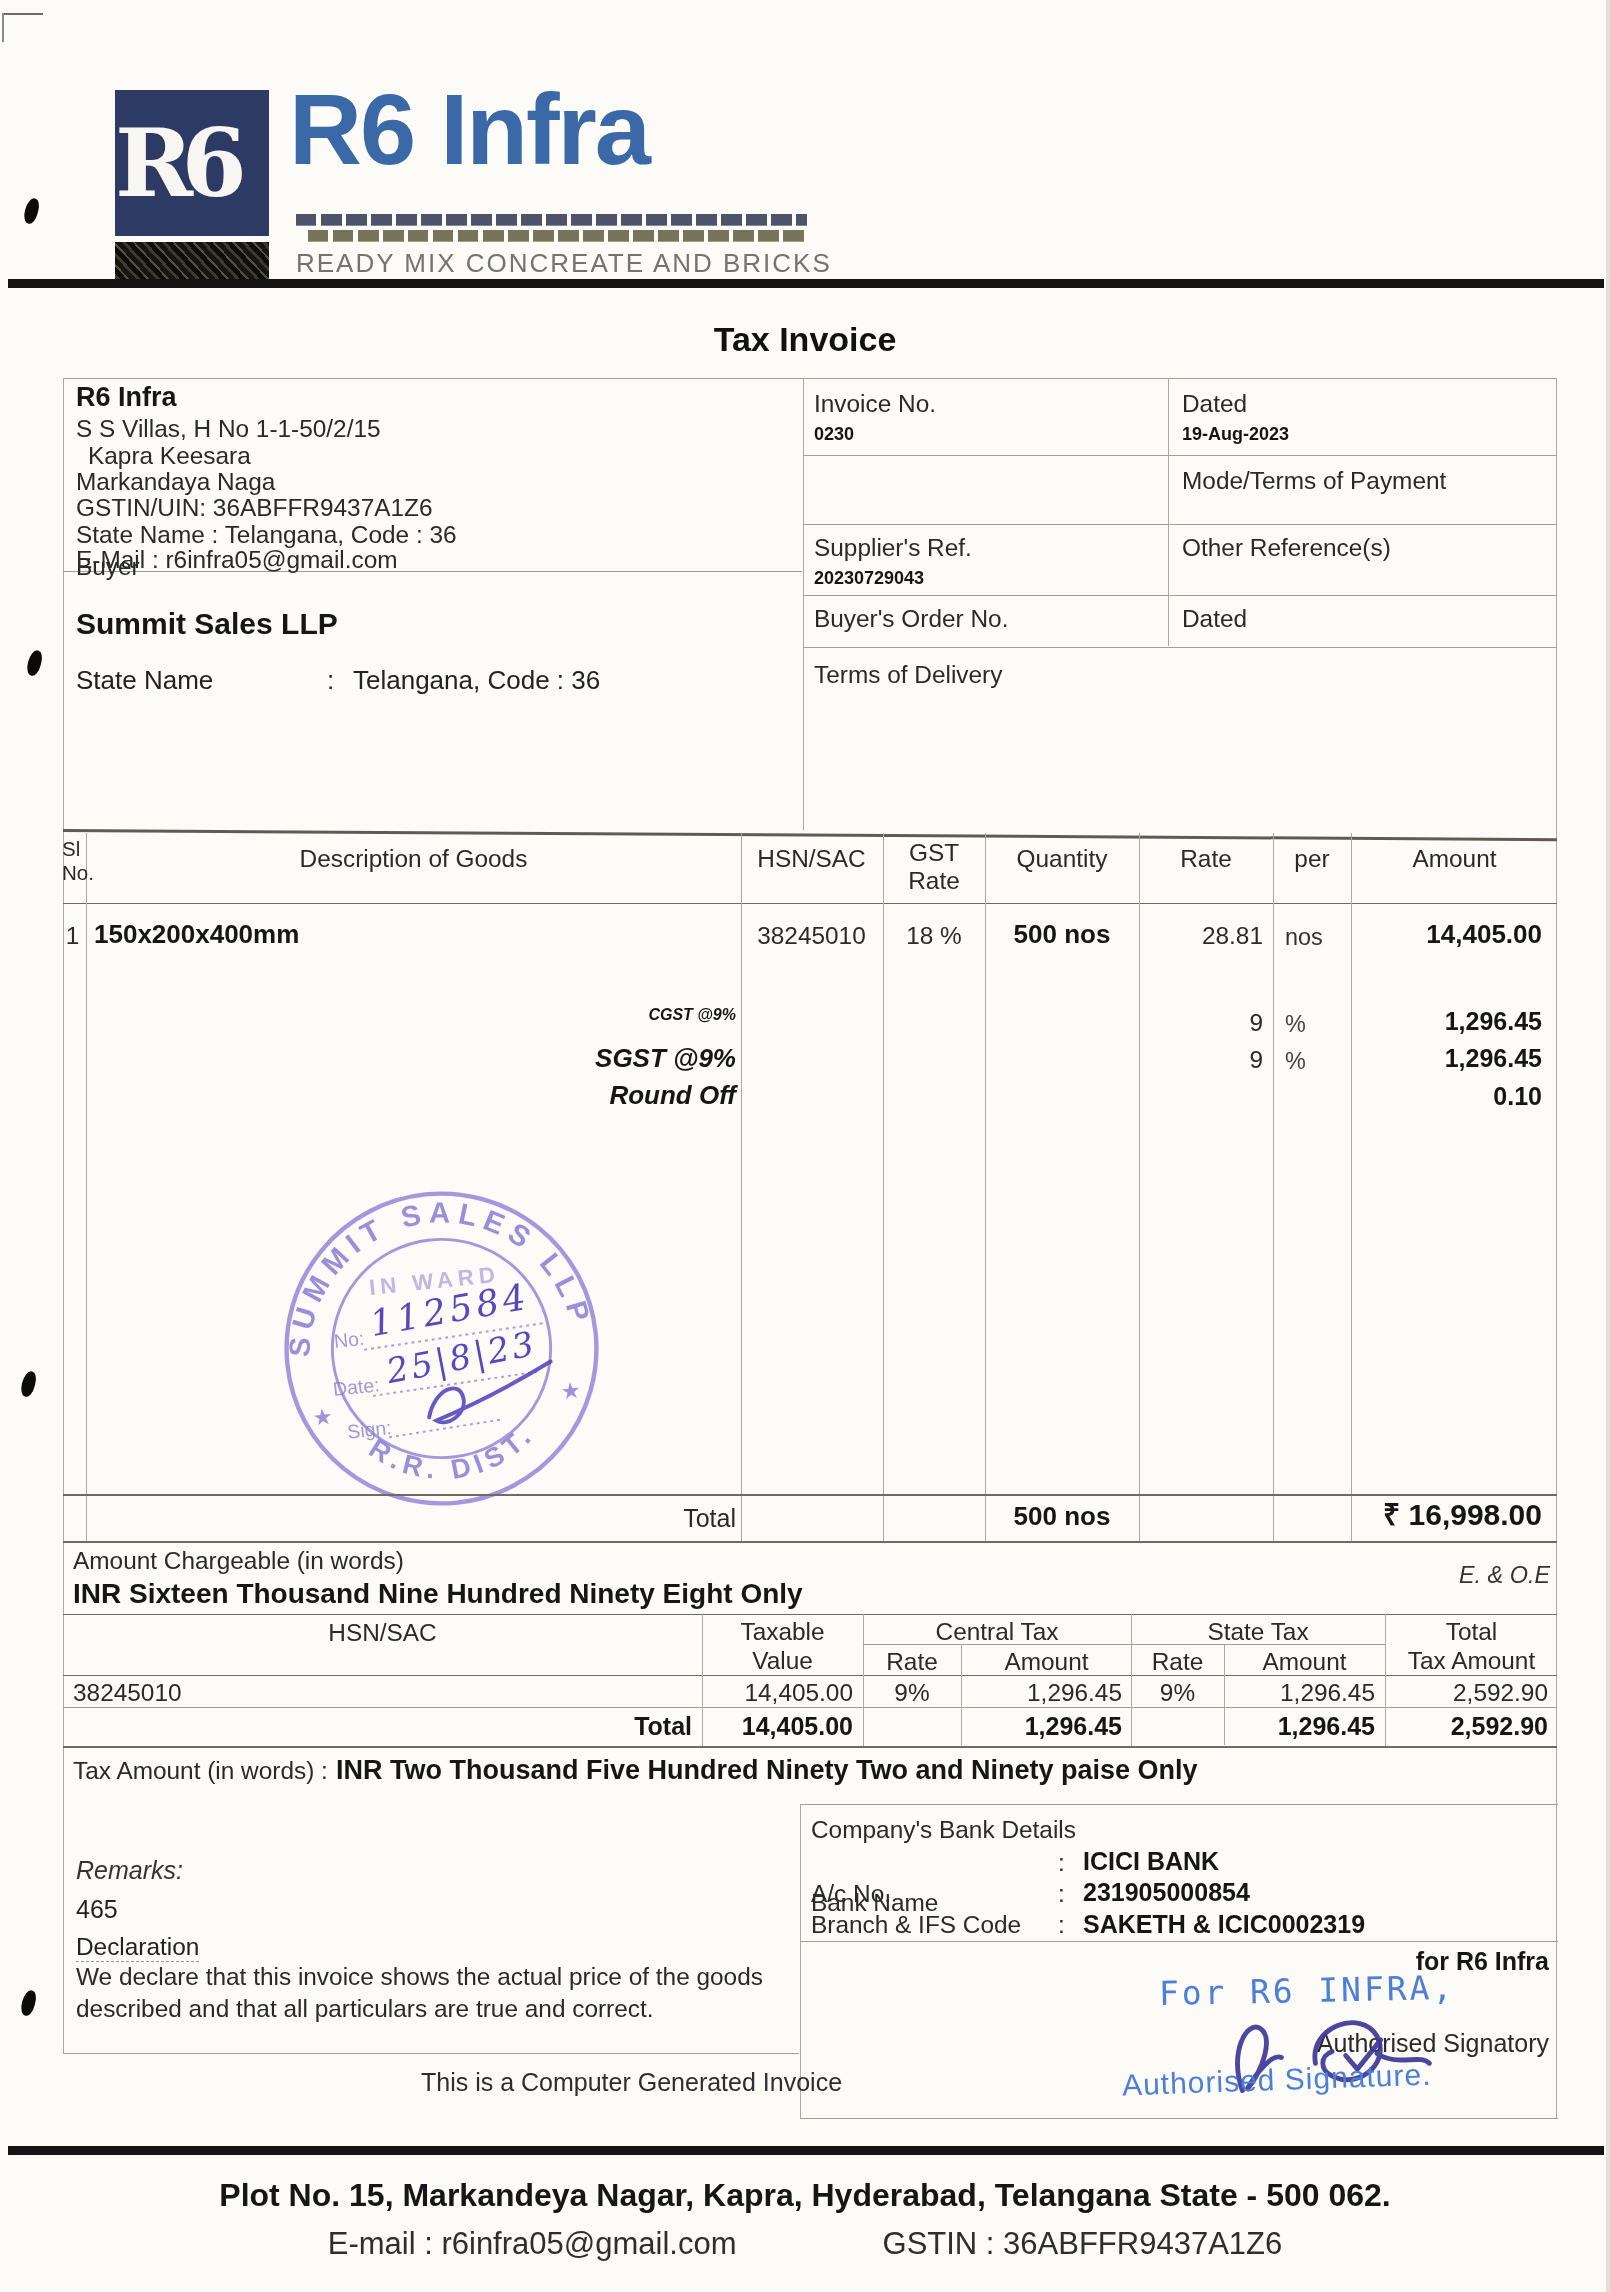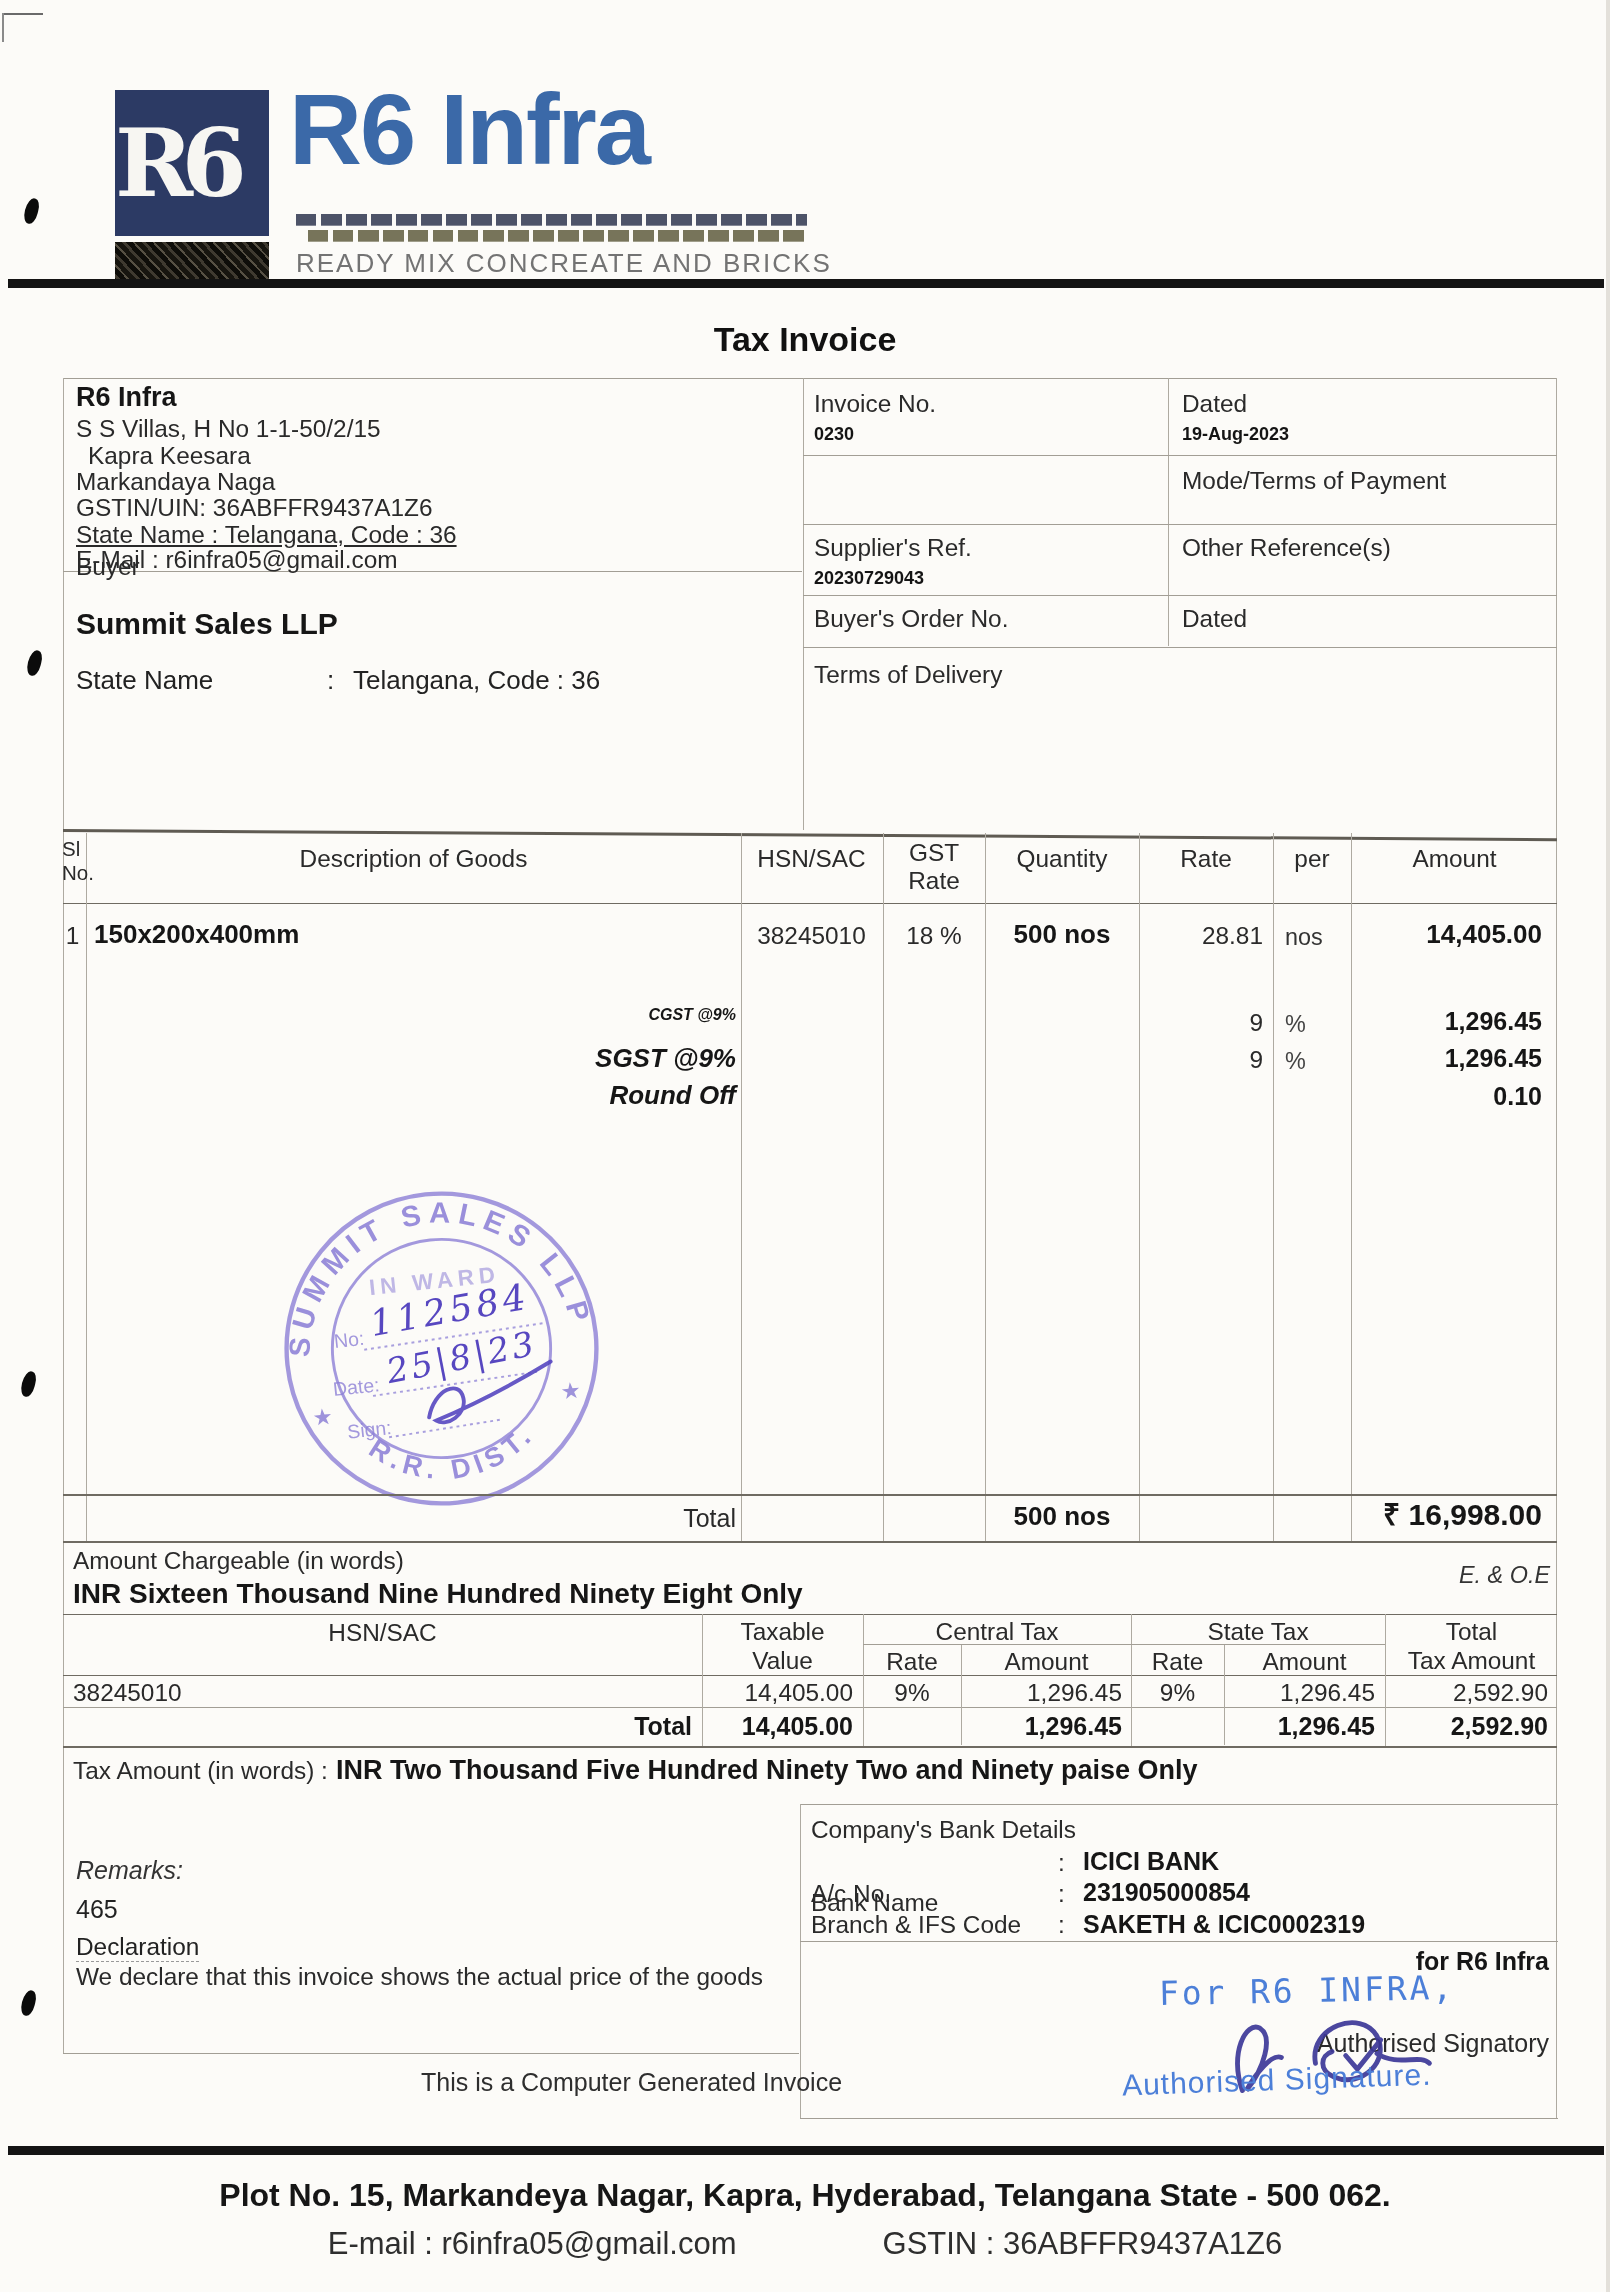--- a/index.html
+++ b/index.html
@@ -76,21 +76,21 @@
   <div class="hline" style="left:803px;top:524px;width:754px;"></div>
   <div class="hline" style="left:803px;top:595px;width:754px;"></div>
   <div class="hline" style="left:803px;top:647px;width:754px;"></div>
   <div class="hline" style="left:63px;top:571px;width:739px;"></div>
 
   <div class="cell bold" style="left:76px;top:382px;font-size:27px;">R6 Infra</div>
   <div class="cell lbl" style="left:76px;top:415px;">S S Villas, H No 1-1-50/2/15</div>
   <div class="cell lbl" style="left:76px;top:442px;margin-left:12px;">Kapra Keesara</div>
   <div class="cell lbl" style="left:76px;top:468px;">Markandaya Naga</div>
   <div class="cell lbl" style="left:76px;top:494px;">GSTIN/UIN: 36ABFFR9437A1Z6</div>
-  <div class="cell lbl" style="left:76px;top:521px;text-decoration:underline;">State Name :  Telangana, Code : 36</div>
+  <div class="cell lbl" style="left:76px;top:521px;">State Name :  Telangana, Code : 36</div>
   <div class="cell lbl" style="left:76px;top:546px;">E-Mail : r6infra05@gmail.com</div>
 
   <div class="cell lbl" style="left:76px;top:553px;">Buyer</div>
   <div class="cell bold" style="left:76px;top:607px;font-size:30px;">Summit Sales LLP</div>
   <div class="cell" style="left:76px;top:666px;font-size:26px;">State Name</div>
   <div class="cell" style="left:327px;top:666px;font-size:26px;">:</div>
   <div class="cell" style="left:353px;top:666px;font-size:26px;">Telangana, Code : 36</div>
 
   <div class="cell lbl" style="left:814px;top:390px;">Invoice No.</div>
   <div class="cell val" style="left:814px;top:424px;">0230</div>
@@ -231,20 +231,21 @@
   <div class="hline" style="left:800px;top:1804px;width:758px;"></div>
   <div class="vline" style="left:800px;top:1804px;height:314px;"></div>
   <div class="hline" style="left:800px;top:1941px;width:758px;"></div>
   <div class="hline" style="left:63px;top:2053px;width:736px;"></div>
   <div class="hline" style="left:800px;top:2118px;width:758px;"></div>
 
   <div class="cell it" style="left:76px;top:1856px;font-size:25px;color:#333;">Remarks:</div>
   <div class="cell" style="left:76px;top:1895px;font-size:25px;">465</div>
   <div class="cell" style="left:76px;top:1933px;font-size:24.4px;border-bottom:1px dashed #999;">Declaration</div>
   <div class="cell lbl" style="left:76px;top:1963px;">We declare that this invoice shows the actual price of the goods</div>
+  <div class="cell lbl" style="left:76px;top:1995px;">described and that all particulars are true and correct.</div>
 
   <div class="cell lbl" style="left:811px;top:1816px;">Company's Bank Details</div>
   <div class="cell lbl" style="left:811px;top:1849px;margin-top:40px;">Bank Name</div>
   <div class="cell lbl" style="left:1058px;top:1849px;">:</div>
   <div class="cell bold" style="left:1083px;top:1847px;font-size:25px;">ICICI BANK</div>
   <div class="cell lbl" style="left:811px;top:1880px;">A/c No.</div>
   <div class="cell lbl" style="left:1058px;top:1880px;">:</div>
   <div class="cell bold" style="left:1083px;top:1878px;font-size:25px;">231905000854</div>
   <div class="cell lbl" style="left:811px;top:1911px;">Branch &amp; IFS Code</div>
   <div class="cell lbl" style="left:1058px;top:1911px;">:</div>

